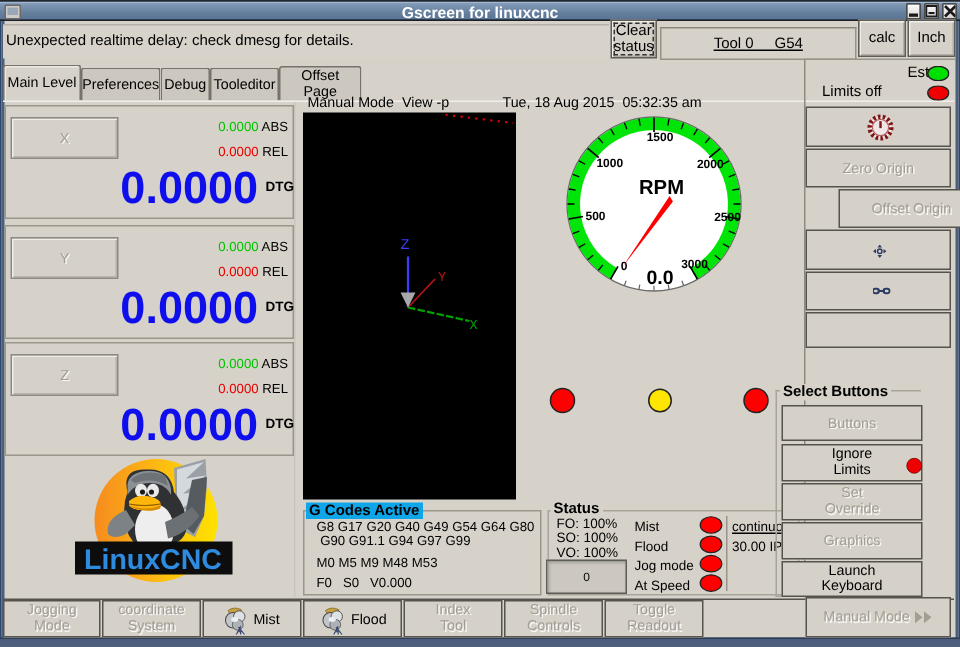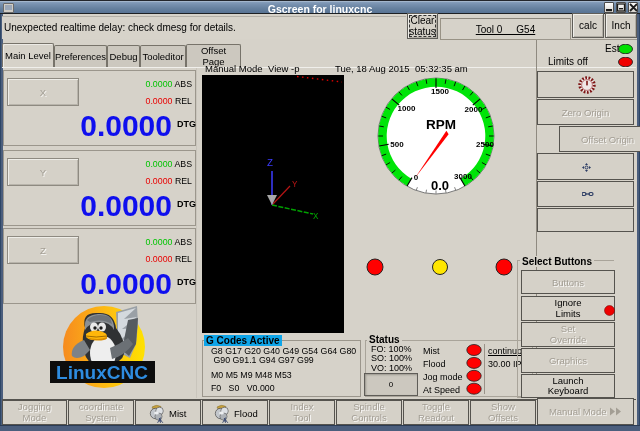--- a/index.html
+++ b/index.html
@@ -320,17 +320,16 @@
       <circle cx="10.5" cy="12.5" r="3.6" fill="#aeb2b7" stroke="#4a4a4a" stroke-width="0.5"></circle>
       <ellipse cx="8.5" cy="9" rx="2.4" ry="1.6" fill="#eceef0"></ellipse>
       <path d="M11 14 L15 19 M12 14 L12.5 19 M12.5 13.5 L9.5 19" stroke="#2c3c64" stroke-width="0.7" fill="none"></path>
       <path d="M10 17.5 L14 17.5 L12 15 Z" fill="#46537a"></path>
     </svg>
     <div class="abs" style="left:31px;top:7px;font-size:9.5px;">Flood</div>
   </div>
   <div class="abs rbtn txtc dis" style="left:269px;top:400px;width:66px;height:25px;font-size:9.5px;line-height:10.5px;">Index<br>Tool</div>
   <div class="abs rbtn txtc dis" style="left:336px;top:400px;width:66px;height:25px;font-size:9.5px;line-height:10.5px;">Spindle<br>Controls</div>
   <div class="abs rbtn txtc dis" style="left:403px;top:400px;width:66px;height:25px;font-size:9.5px;line-height:10.5px;">Toggle<br>Readout</div>
-  <div class="abs rbtn txtc dis" style="left:470px;top:400px;width:66px;height:25px;font-size:9.5px;line-height:10.5px;">Show<br>Offsets</div>
   <div class="abs rbtn txtc dis" style="left:537px;top:398px;width:97px;height:27px;font-size:9.5px;white-space:nowrap;">Manual Mode&nbsp;<svg width="13" height="9" viewBox="0 0 13 9" style="vertical-align:-1px;">
         <path d="M1 0.5 L6 4.5 L1 8.5 Z M7 0.5 L12 4.5 L7 8.5 Z" fill="#a39e94"></path>
       </svg></div>
 </div>
 
 </body></html>

